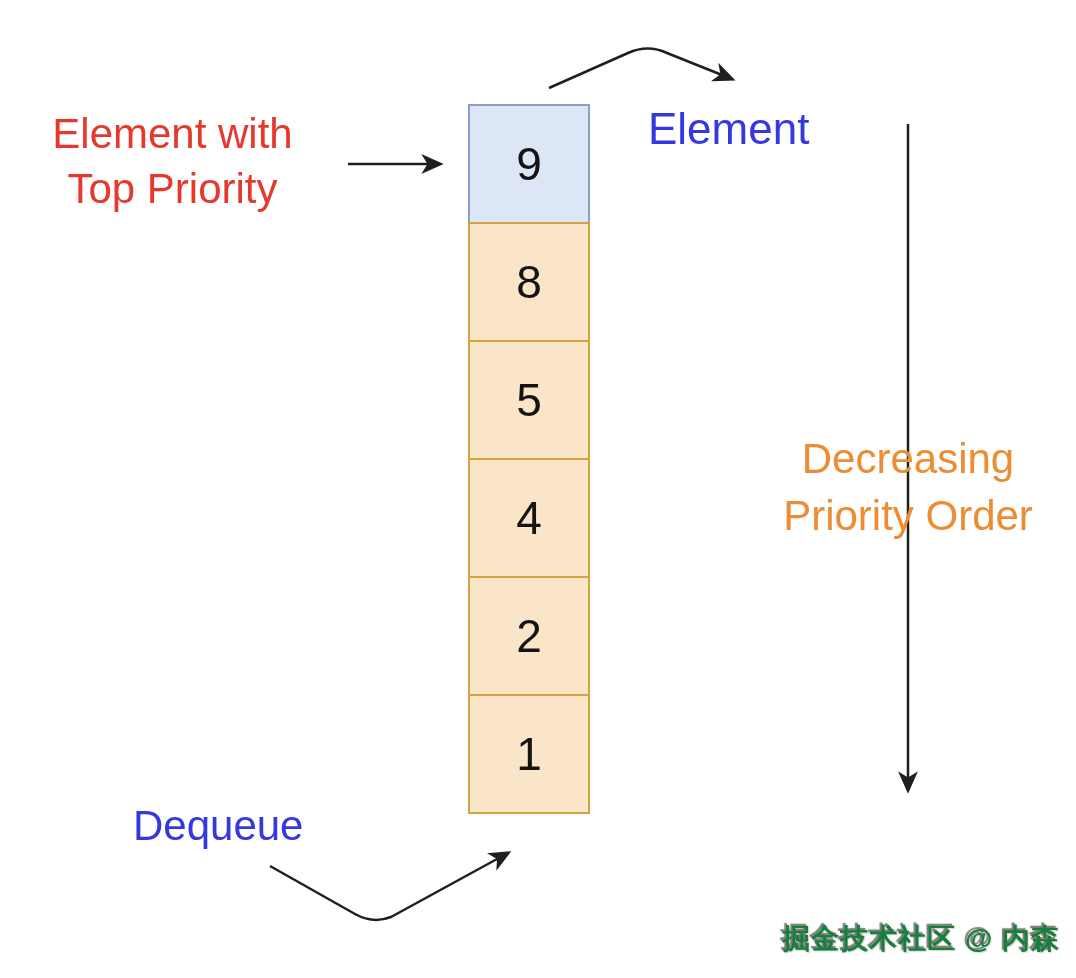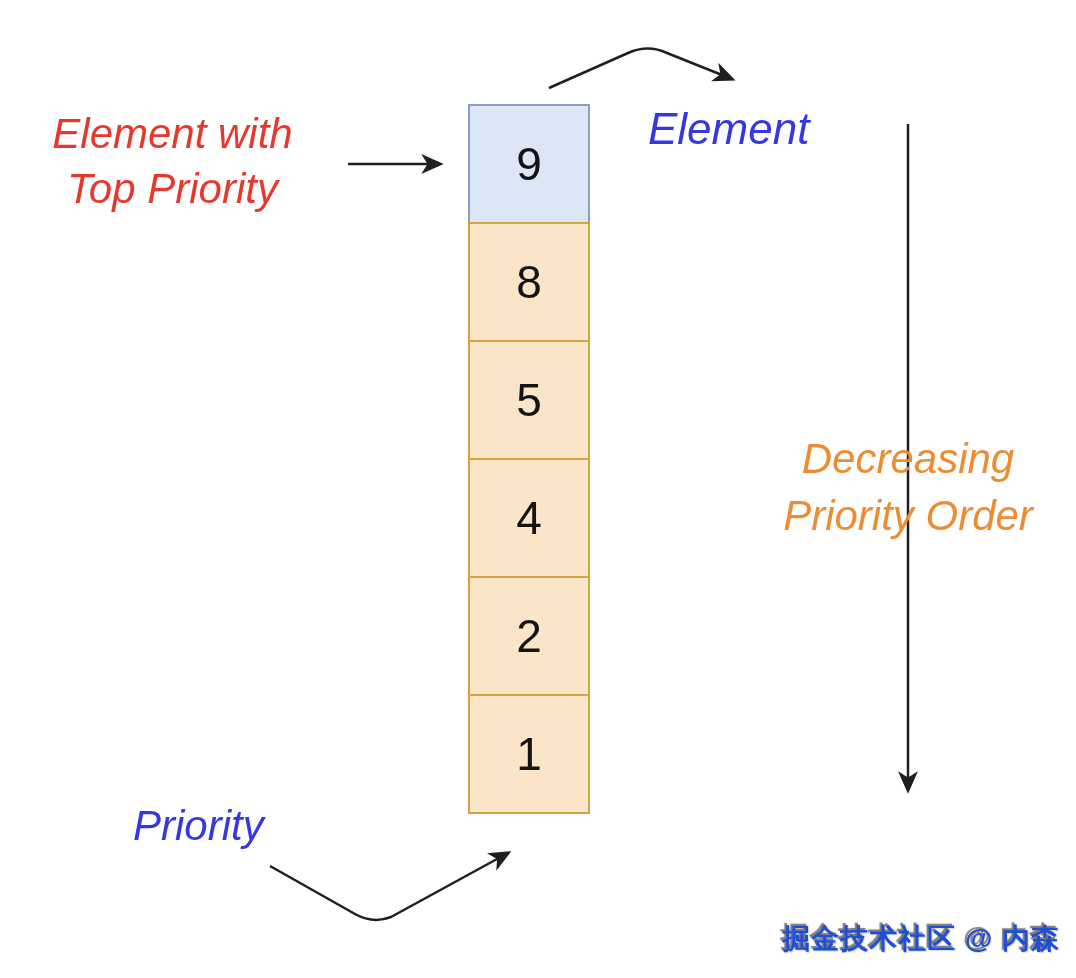--- a/index.html
+++ b/index.html
@@ -19,21 +19,20 @@
     position: absolute;
     left: 0; top: 0;
     width: 1076px; height: 978px;
     pointer-events: none;
   }
   .label {
     position: absolute;
     white-space: pre-line;
     text-align: center;
     line-height: 1.32;
-    font-style: italic;
   }
   .label-red {
     left: 25px; top: 106px; width: 295px;
     font-size: 42px;
     color: #e6392e;
   }
   .label-dequeue {
     left: 648px; top: 100px; width: 220px;
     font-size: 44px;
     text-align: left;
@@ -73,21 +72,21 @@
     margin-top: 0;
     background: #dde6f6;
     border-color: #8b9dc9;
   }
   #watermark {
     position: absolute;
     right: 16px; top: 920px;
     font-size: 28px;
     font-weight: 700;
     letter-spacing: 1px;
-    color: #1d4ed8;
+    color: #15803d;
     text-shadow: -2px -2px 1px rgba(95, 90, 85, 0.8), 1px 1px 1px rgba(140, 135, 130, 0.35);
   }
 </style>
 </head>
 <body>
 
 <div id="canvas">
 
   <svg id="arrow-layer" viewBox="0 0 1076 978" xmlns="http://www.w3.org/2000/svg">
     <defs>
@@ -123,17 +122,17 @@
       <span>2</span>
     </div>
     <div class="queue-cell">
       <span>1</span>
     </div>
   </div>
 
   <div class="label label-decreasing">Decreasing
 Priority Order</div>
 
-  <div class="label label-enqueue">Priority</div>
+  <div class="label label-enqueue">Dequeue</div>
 
   <div id="watermark">掘金技术社区 @ 内森</div>
 
 </div>
 
 </body></html>

